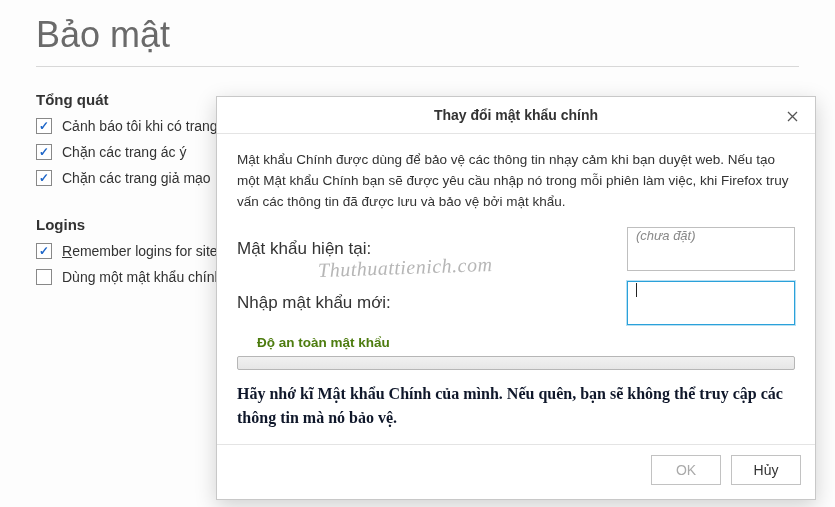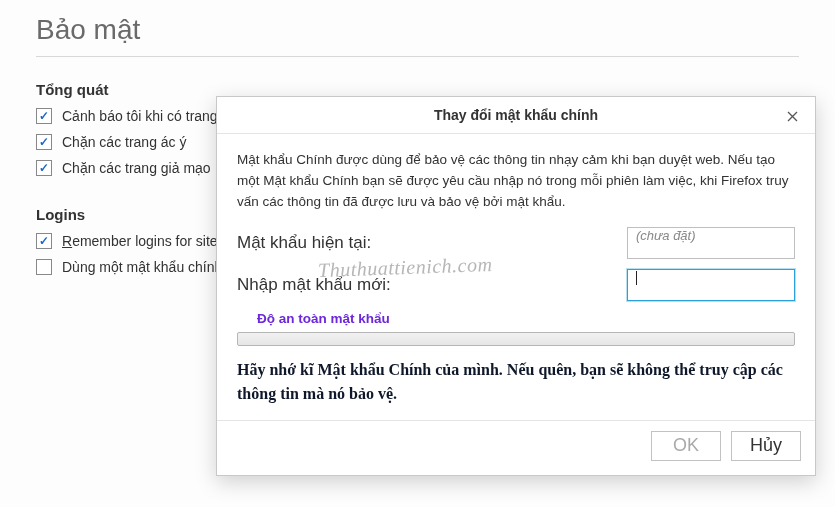--- a/index.html
+++ b/index.html
@@ -9,21 +9,21 @@
   width: 835px;
   height: 507px;
   overflow: hidden;
   position: relative;
   color: #222;
 }
 .page {
   padding: 14px 36px;
 }
 .page-title {
-  font-size: 28px;
+  font-size: 36px;
   font-weight: 400;
   color: #6a6a6a;
   margin-bottom: 10px;
 }
 .hr {
   border: none;
   border-top: 1px solid #d8d8d8;
   margin-bottom: 24px;
 }
 .section-heading {
@@ -116,21 +116,21 @@
   align-items: center;
   margin-bottom: 10px;
 }
 .form-label {
   flex: 1;
   font-size: 17px;
   color: #333;
 }
 .form-input {
   width: 168px;
-  height: 32px;
+  height: 44px;
   border: 1px solid #bfbfbf;
   font-size: 13px;
   padding: 0 8px;
   background: #fff;
   color: #444;
 }
 .form-input.placeholder { color: #888; font-style: italic; }
 .form-input.focused {
   border: 1px solid #2aa1da;
   box-shadow: 0 0 0 1px #2aa1da55;
@@ -138,21 +138,21 @@
 .caret {
   display: inline-block;
   width: 1px;
   height: 14px;
   background: #222;
   vertical-align: middle;
 }
 .meter-title {
   font-size: 13.5px;
   font-weight: 700;
-  color: #6d28d9;
+  color: #4d7c0f;
   margin-top: 8px;
   margin-bottom: 6px;
   padding-left: 20px;
 }
 .meter {
   height: 14px;
   border: 1px solid #b6b6b6;
   border-radius: 2px;
   background: linear-gradient(#f1f1f1, #e6e6e6);
   margin-bottom: 12px;
@@ -167,21 +167,21 @@
 .dialog-footer {
   border-top: 1px solid #e4e4e4;
   padding: 10px 14px 14px;
   display: flex;
   justify-content: flex-end;
   gap: 10px;
 }
 .btn {
   min-width: 70px;
   height: 30px;
-  font-size: 18px;
+  font-size: 14px;
   border: 1px solid #c2c2c2;
   background: #fff;
   padding: 0 16px;
   cursor: pointer;
   color: #333;
 }
 .btn.disabled { color: #aaa; cursor: default; }
 .watermark {
   position: absolute;
   left: 318px;

